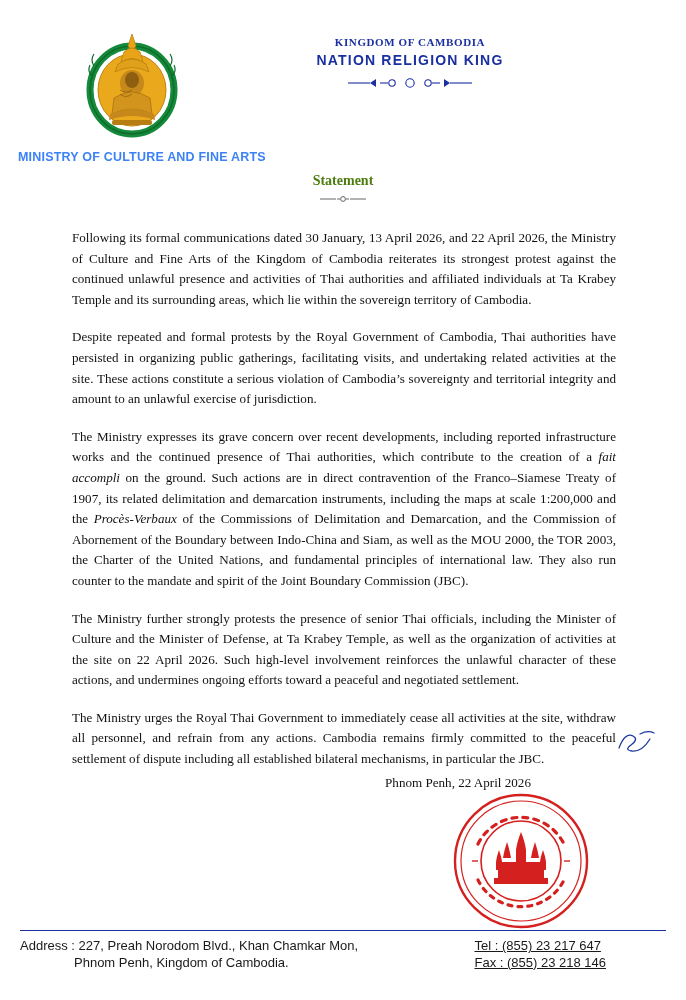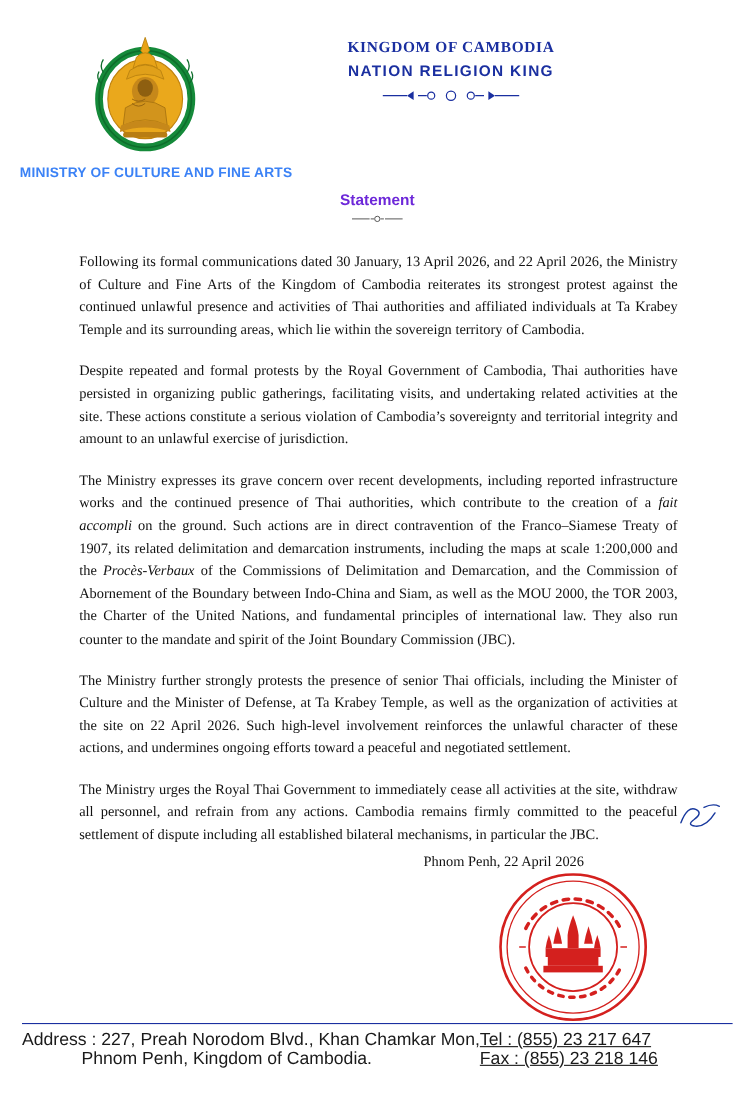--- a/index.html
+++ b/index.html
@@ -41,21 +41,21 @@
     position: absolute;
     left: 195px;
     top: 36px;
     width: 430px;
     text-align: center;
   }
 
   .kingdom {
     font-family: "Liberation Serif", serif;
     font-weight: bold;
-    font-size: 14px;
+    font-size: 11px;
     letter-spacing: 0.6px;
     color: #1a2fa0;
   }
 
   .nation {
     margin-top: 4px;
     font-family: "Liberation Sans", sans-serif;
     font-weight: bold;
     font-size: 14px;
     letter-spacing: 1.2px;
@@ -83,24 +83,24 @@
 
   
   .statement-wrap {
     position: absolute;
     left: 0;
     top: 173px;
     width: 686px;
     text-align: center;
   }
   .statement-title {
-    font-family: Liberation Sans, sans-serif;
+    font-family: Liberation Serif, serif;
     font-weight: bold;
     font-size: 14px;
-    color: #6d28d9;
+    color: #4d7c0f;
   }
   .statement-orn {
     margin-top: 6px;
     height: 8px;
     display: flex;
     align-items: center;
     justify-content: center;
   }
 
   
@@ -162,22 +162,23 @@
     top: 930px;
     width: 646px;
     border-top: 1.4px solid #1a2fa0;
   }
   .footer {
     position: absolute;
     left: 20px;
     top: 938px;
     width: 646px;
     display: flex;
+    justify-content: space-between;
     font-family: "Liberation Sans", sans-serif;
-    font-size: 16px;
+    font-size: 13px;
     color: #1a1a1a;
     line-height: 16.5px;
   }
   .footer-left { text-align: left; }
   .footer-right { text-align: left; padding-right: 60px; }
   .footer-right .row { white-space: pre; text-decoration: underline; }
   .addr-line2 { padding-left: 54px; }
 </style>
 </head>
 <body>

